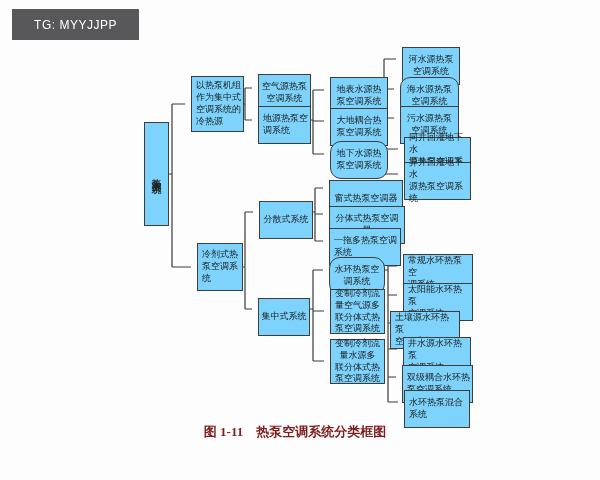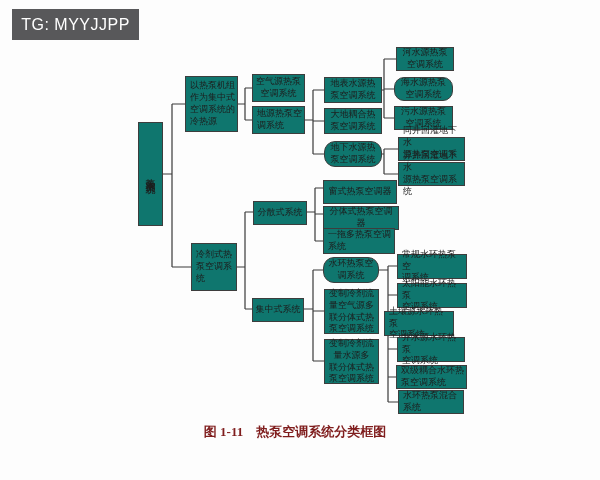--- a/index.html
+++ b/index.html
@@ -9,31 +9,32 @@
     font-family:"Liberation Sans","DejaVu Sans",sans-serif;
   }
   .stage{position:absolute;inset:0;}
 
   
   .wm{
     position:absolute;background:#58585a;color:#ffffff;
     display:flex;align-items:center;justify-content:center;
     letter-spacing:.5px;
   }
-  .wm-top{left:12px;top:9px;width:127px;height:31px;font-size:16px;}
+  .wm-top{left:12px;top:9px;width:127px;height:31px;font-size:12px;}
   .wm-bottom{left:345px;top:448px;width:255px;height:29px;font-size:16px;}
 
   
   .node{
     position:absolute;box-sizing:border-box;
-    border:1px solid #3d3d3d;background:#0f766e;color:#1d1d1d;
+    border:1px solid #3d3d3d;background:#7dd3fc;color:#1d1d1d;
     font-size:9px;line-height:1.32;
     display:flex;align-items:center;justify-content:center;
     text-align:center;white-space:pre-line;
-    padding:11px 2px;
+    padding:18px 2px;
+    margin-left:6px;
   }
   .ta-l{text-align:left;justify-content:flex-start;padding-left:4px;}
   .vertical{
     letter-spacing:1px;
     writing-mode:vertical-rl;text-orientation:upright;
     font-size:10px;
   }
 
   svg.connectors{position:absolute;left:0;top:0;pointer-events:none;}
 

